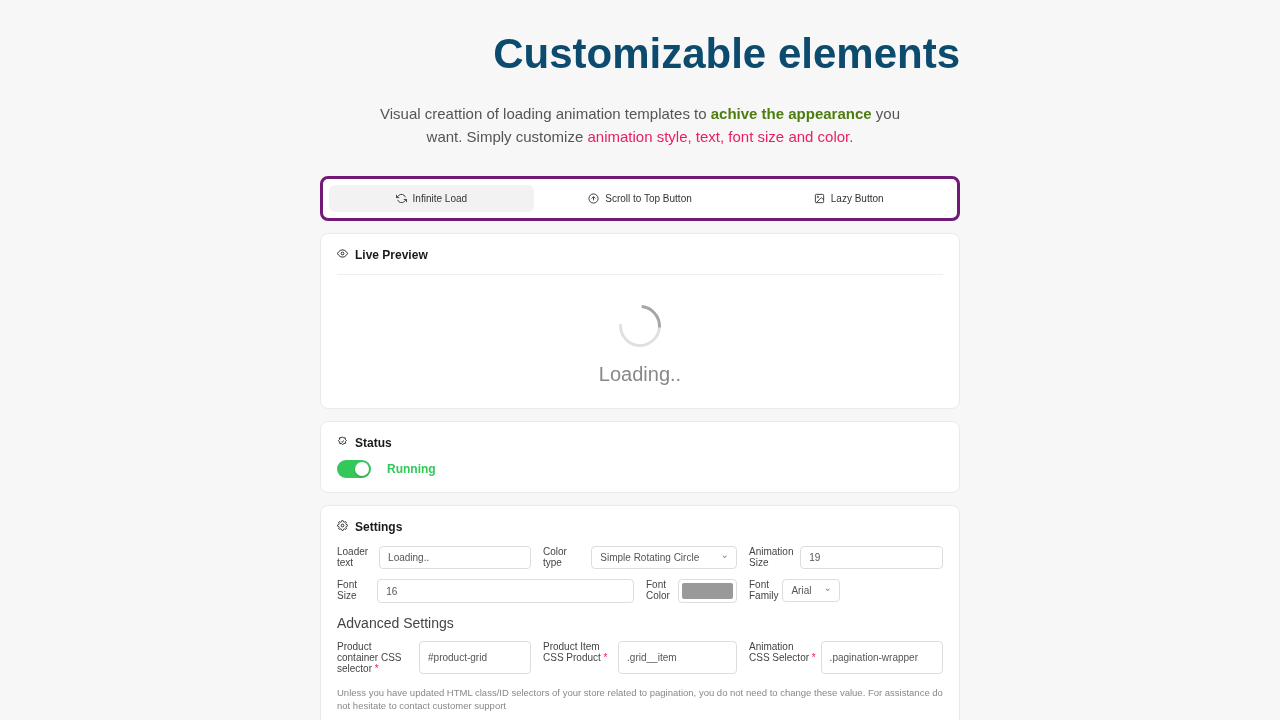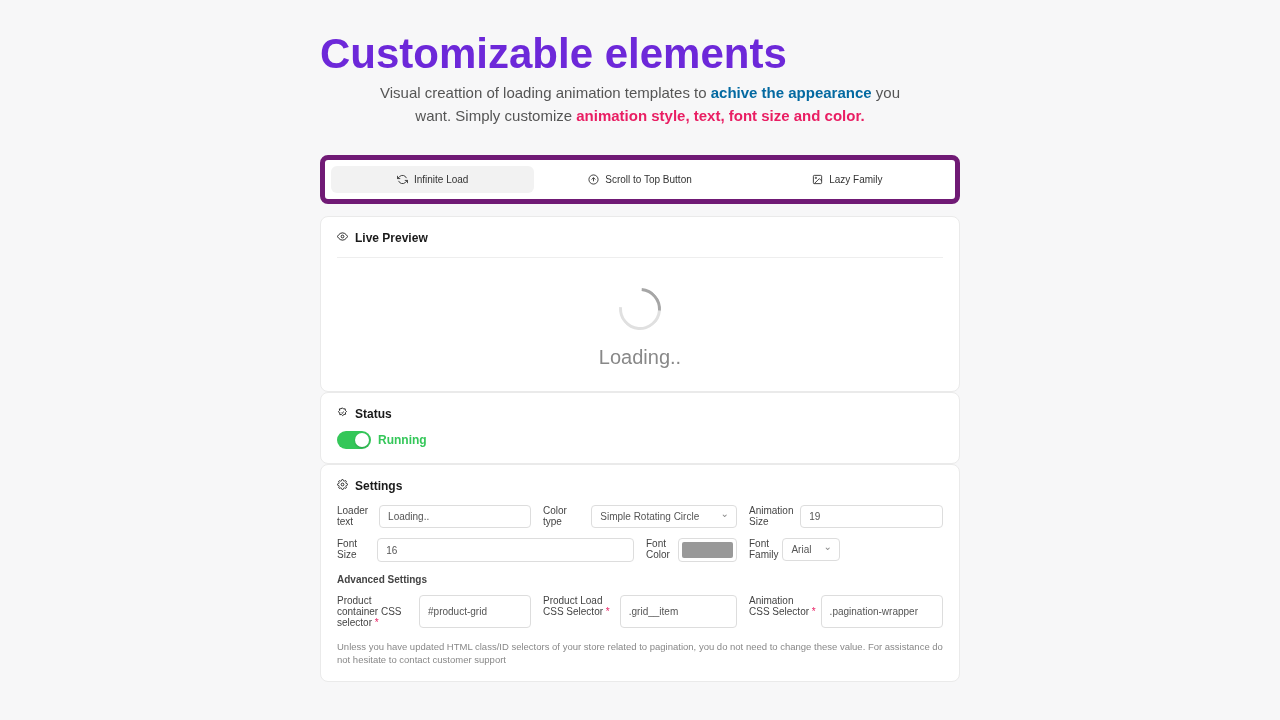--- a/index.html
+++ b/index.html
@@ -8,42 +8,42 @@
   background: #f7f7f8;
   color: #1a1a1a;
   width: 1280px;
   min-height: 720px;
   padding: 30px 0 20px 0;
 }
 .container { width: 640px; margin: 0 auto; }
 .page-title {
   font-size: 42px;
   font-weight: 700;
-  color: #6d28d9;
-  text-align: left;
-  margin-bottom: 4px;
+  color: #0c4a6e;
+  text-align: right;
+  margin-bottom: 25px;
 }
 .subtitle {
   font-size: 15px;
   color: #555;
   text-align: center;
   max-width: 540px;
   margin: 0 auto 28px;
   line-height: 1.5;
 }
-.subtitle .bold { font-weight: 700; color: #0369a1; }
-.subtitle .accent { color: #e91e63; font-weight: 700; }
+.subtitle .bold { font-weight: 700; color: #4d7c0f; }
+.subtitle .accent { color: #e91e63; font-weight: 400; }
 
 .tabs {
   display: flex;
   background: #fff;
   border-radius: 8px;
   padding: 6px;
   gap: 4px;
-  border: 5px solid #701a75;
+  border: 3px solid #701a75;
   margin-bottom: 12px;
 }
 .tab {
   flex: 1;
   display: flex;
   align-items: center;
   justify-content: center;
   gap: 6px;
   padding: 8px 10px;
   font-size: 10px;
@@ -52,20 +52,21 @@
   color: #333;
 }
 .tab.active { background: #f2f2f2; }
 .tab-icon { width: 11px; height: 11px; display: inline-flex; align-items: center; justify-content: center; }
 
 .panel {
   background: #fff;
   border: 1px solid #eaeaea;
   border-radius: 8px;
   padding: 14px 16px;
+  margin-bottom: 12px;
 }
 .panel-header {
   display: flex;
   align-items: center;
   gap: 7px;
   font-size: 12px;
   font-weight: 700;
 }
 .divider {
   border: none;
@@ -84,21 +85,21 @@
   width: 42px;
   height: 42px;
   border: 3px solid rgba(0,0,0,0.12);
   border-top-color: transparent;
   border-right-color: rgba(0,0,0,0.35);
   border-radius: 50%;
   transform: rotate(-40deg);
 }
 .preview-text { font-size: 20px; color: #888; }
 
-.status-row { display: flex; align-items: center; gap: 7px; margin-top: 10px; }
+.status-row { display: flex; align-items: center; gap: 16px; margin-top: 10px; }
 .toggle {
   width: 34px; height: 18px; background: #34c759; border-radius: 10px;
   position: relative; cursor: pointer;
 }
 .toggle::after {
   content: ""; position: absolute; right: 2px; top: 2px;
   width: 14px; height: 14px; background: #fff; border-radius: 50%;
   box-shadow: 0 1px 2px rgba(0,0,0,0.2);
 }
 .status-text { color: #34c759; font-size: 12px; font-weight: 600; }
@@ -117,21 +118,21 @@
 .select-wrap::after {
   content: "⌄"; position: absolute; right: 8px; top: 3px;
   font-size: 10px; color: #888; pointer-events: none;
 }
 .color-box {
   width: 100%; height: 24px; border: 1px solid #ddd; border-radius: 4px;
   padding: 3px;
 }
 .color-box .swatch { width: 100%; height: 100%; background: #999; border-radius: 2px; }
 
-.subhead { font-size: 10px; color: #444; grid-column: span 6; margin-top: 2px; font-weight: bold; }
+.subhead { font-size: 14px; color: #444; grid-column: span 6; margin-top: 2px; }
 .help { font-size: 9.5px; color: #888; grid-column: span 6; line-height: 1.4; margin-top: 2px; }
 .icon-svg { width: 11px; height: 11px; }
 </style>
 </head>
 <body>
 
 <div class="container">
 
   <h1 class="page-title">Customizable elements</h1>
 
@@ -159,21 +160,21 @@
       <span>Scroll to Top Button</span>
     </div>
     <div class="tab">
       <span class="tab-icon">
         <svg class="icon-svg" viewBox="0 0 24 24" fill="none" stroke="currentColor" stroke-width="2">
             <rect x="3" y="3" width="18" height="18" rx="2"></rect>
             <circle cx="8.5" cy="8.5" r="1.5"></circle>
             <path d="M21 15l-5-5L5 21"></path>
           </svg>
       </span>
-      <span>Lazy Family</span>
+      <span>Lazy Button</span>
     </div>
   </div>
 
   <div class="panel">
     <div class="panel-header">
       <span>
         <svg class="icon-svg" viewBox="0 0 24 24" fill="none" stroke="currentColor" stroke-width="2">
             <path d="M1 12s4-8 11-8 11 8 11 8-4 8-11 8-11-8-11-8z"></path>
             <circle cx="12" cy="12" r="3"></circle>
           </svg>
@@ -252,21 +253,21 @@
 
       <div class="field col2">
         <span class="label">
           <span>Product container CSS selector</span>
           <span class="req">*</span>
         </span>
         <input class="input" value="#product-grid" style="">
       </div>
       <div class="field col2">
         <span class="label">
-          <span>Product Load CSS Selector</span>
+          <span>Product Item CSS Product</span>
           <span class="req">*</span>
         </span>
         <input class="input" value=".grid__item" style="">
       </div>
       <div class="field col2">
         <span class="label">
           <span>Animation CSS Selector</span>
           <span class="req">*</span>
         </span>
         <input class="input" value=".pagination-wrapper" style="">

